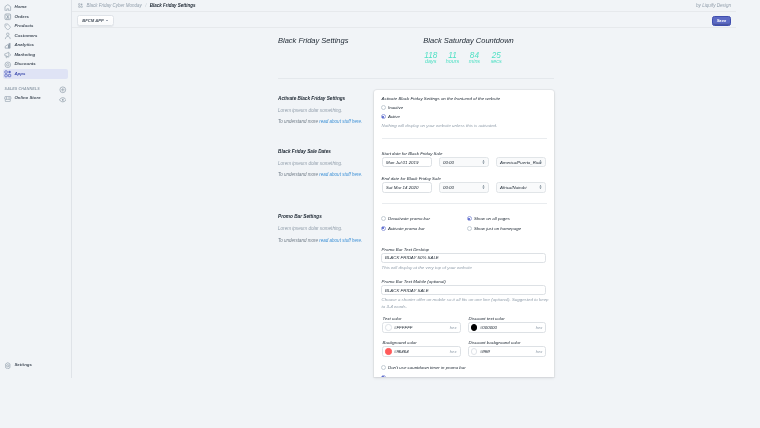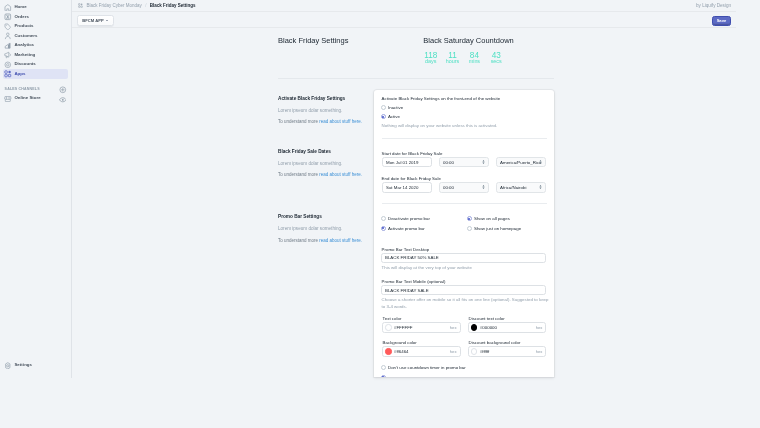--- a/index.html
+++ b/index.html
@@ -4,21 +4,21 @@
 <style>
   * { box-sizing: border-box; margin:0; padding:0; }
   html,body { width:760px; height:428px; overflow:hidden; }
   body {
     font-family: "Liberation Sans", sans-serif;
     background:#f1f4f7;
     color:#212b36;
     font-size:10px;
     -webkit-font-smoothing: antialiased;
   }
-  .app { position:relative; width:736px; height:428px; opacity:0.999; }
+  .app { position:relative; width:736px; height:428px; opacity:0.999;font-style:italic; }
 
   
   .sidebar { position:absolute; left:0; top:0; width:71.6px; height:377.5px; background:#f1f4f7; border-right:1px solid #dfe3e8; }
   .nav-list { padding-top:2.6px; }
   .nav-item { display:flex; align-items:center; height:9.5px; padding-left:1.6px; gap:2.6px; border-radius:2px; margin:0 2.6px; }
   .nav-item.active { background:#dfe3f5; }
   .ico { width:7.6px; height:7.6px; display:block; flex:0 0 7.6px; }
   .ico svg { display:block; width:7.6px; height:7.6px; }
   .nav-item .lbl { font-size:4.4px; font-weight:700; color:#454f5b; letter-spacing:.02px; line-height:1; }
   .nav-item.active .lbl { color:#3f4eae; }
@@ -293,21 +293,21 @@
         </div>
         <div class="cd-cell">
           <div class="cd-num">11</div>
           <div class="cd-lab">hours</div>
         </div>
         <div class="cd-cell">
           <div class="cd-num">84</div>
           <div class="cd-lab">mins</div>
         </div>
         <div class="cd-cell">
-          <div class="cd-num">43</div>
+          <div class="cd-num">25</div>
           <div class="cd-lab">secs</div>
         </div>
       </div>
     <div class="hr"></div>
     <div id="sections">
 
       <div class="sec-head" style="top:97px;">
         <h3>Activate Black Friday Settings</h3>
         <p>Lorem ipseum dolar something.</p>
         <p class="link-line"><span>To understand more </span><a href="#">read about stuff here.</a></p>

